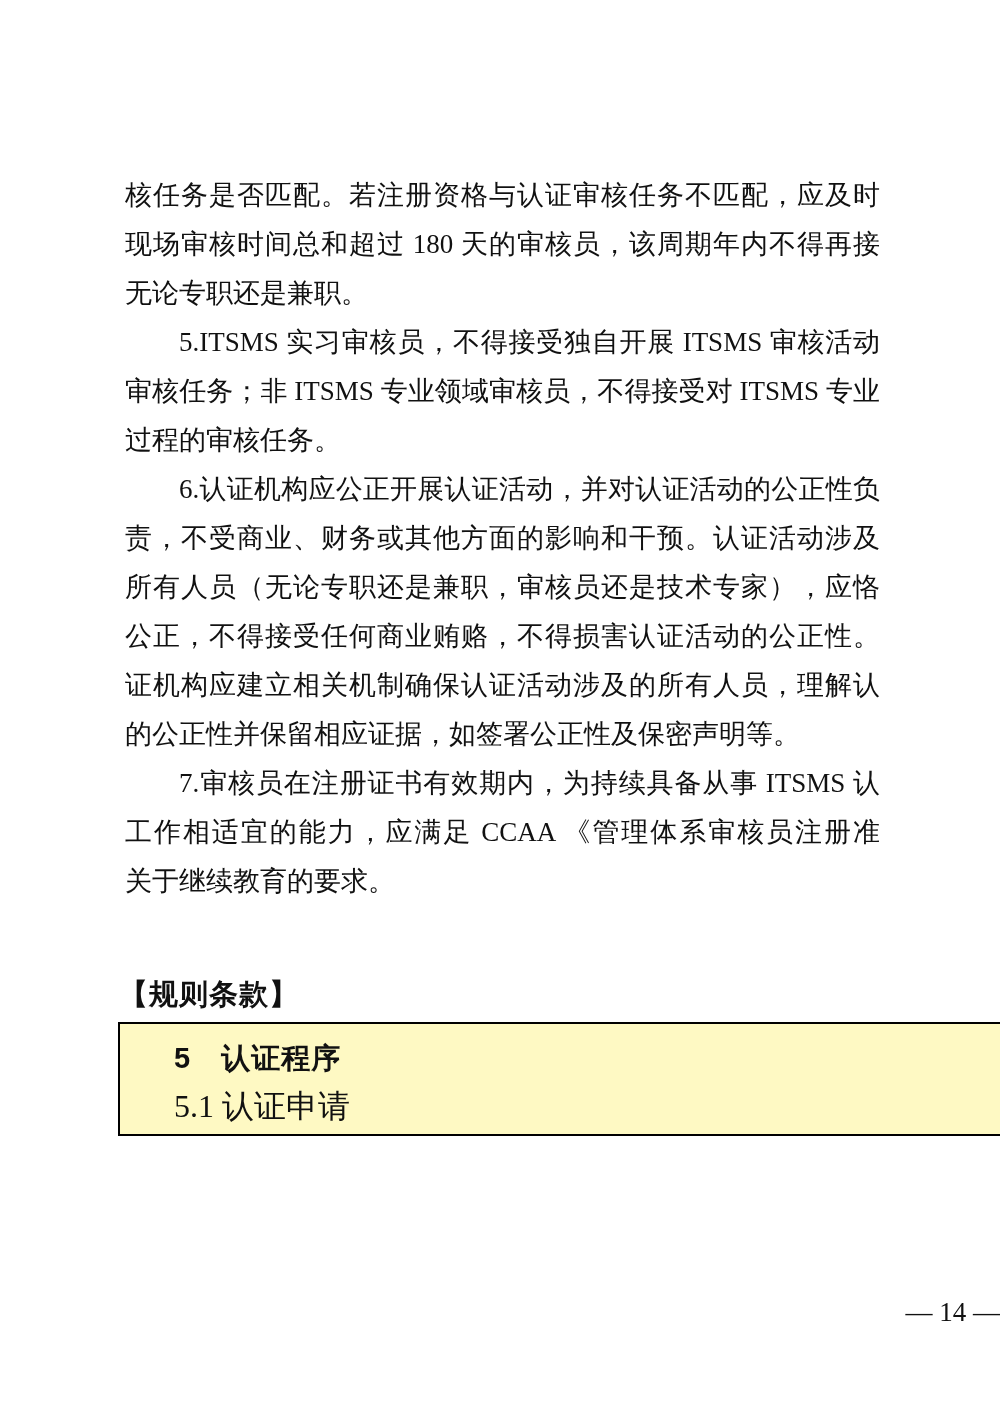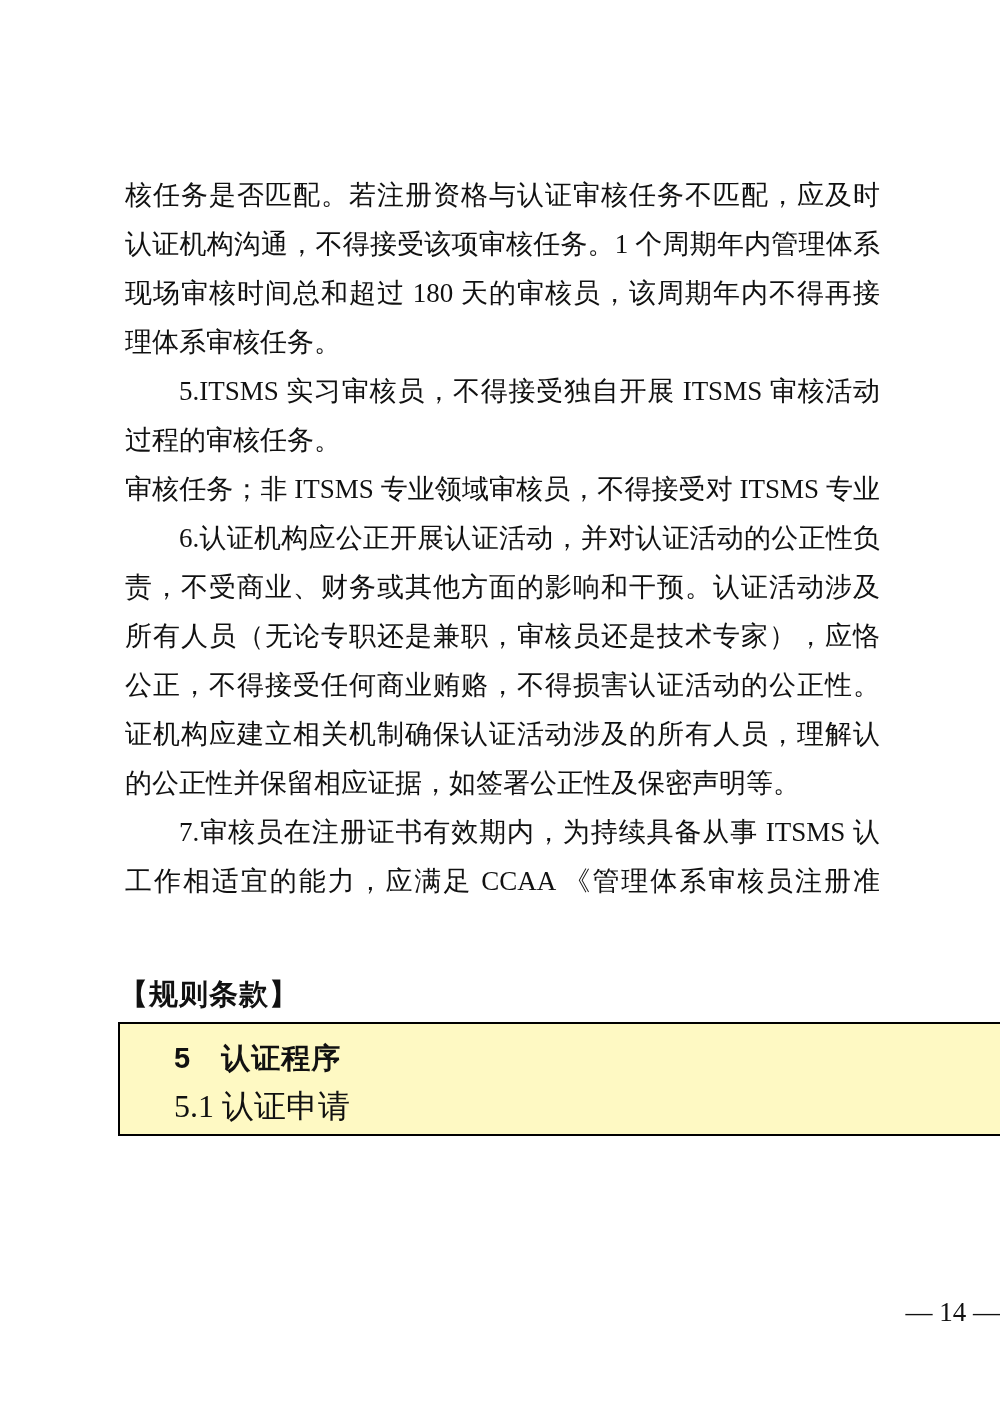--- a/index.html
+++ b/index.html
@@ -80,34 +80,34 @@
   }
 </style>
 </head>
 <body>
 
 <div class="page">
 
   <div class="content">
     <div>
         <div class="bline just">核任务是否匹配。若注册资格与认证审核任务不匹配，应及时与</div>
-        <div class="bline just">认证机构沟通，不得接受该项审核任务。1 个周期年内管理体系</div>
         <div class="bline just">现场审核时间总和超过 180 天的审核员，该周期年内不得再接受管</div>
-        <div class="bline">理体系审核任务。</div>
+        <div class="bline">无论专职还是兼职。</div>
         <div class="bline just ind">5.ITSMS 实习审核员，不得接受独自开展 ITSMS 审核活动的</div>
+        <div class="bline just">审核任务；非 ITSMS 专业领域审核员，不得接受对 ITSMS 专业</div>
         <div class="bline">过程的审核任务。</div>
-        <div class="bline just">审核任务；非 ITSMS 专业领域审核员，不得接受对 ITSMS 专业</div>
         <div class="bline just ind">6.认证机构应公正开展认证活动，并对认证活动的公正性负</div>
         <div class="bline just">责，不受商业、财务或其他方面的影响和干预。认证活动涉及的</div>
         <div class="bline just">所有人员（无论专职还是兼职，审核员还是技术专家），应恪守</div>
         <div class="bline just">公正，不得接受任何商业贿赂，不得损害认证活动的公正性。认</div>
         <div class="bline just">证机构应建立相关机制确保认证活动涉及的所有人员，理解认证</div>
         <div class="bline">的公正性并保留相应证据，如签署公正性及保密声明等。</div>
         <div class="bline just ind">7.审核员在注册证书有效期内，为持续具备从事 ITSMS 认证</div>
         <div class="bline just">工作相适宜的能力，应满足 CCAA 《管理体系审核员注册准则》</div>
+        <div class="bline">关于继续教育的要求。</div>
       </div>
 
     <div class="rule-heading">【规则条款】</div>
 
     <div class="rule-box">
         <div class="box-line hei num">5　认证程序</div>
         <div class="box-line bold num">5.1 认证申请</div>
       </div>
   </div>
 

